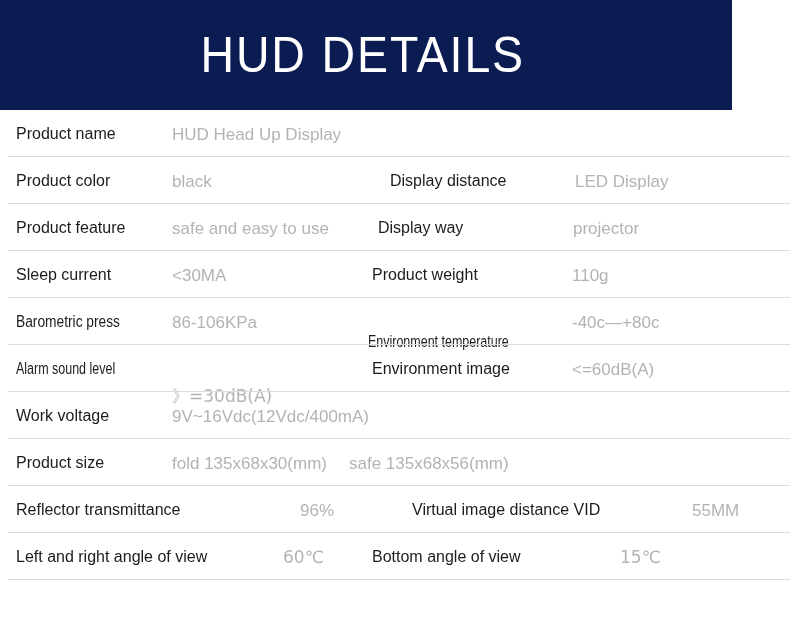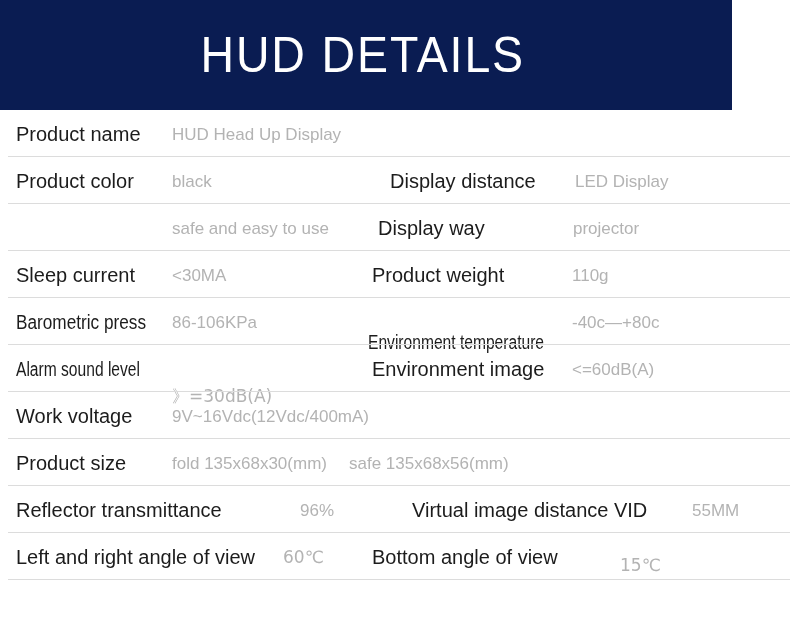--- a/index.html
+++ b/index.html
@@ -70,21 +70,21 @@
     left: 8px;
     right: 10px;
     bottom: 0;
     height: 1px;
     background: #dcdcdc;
   }
 
   
   .lbl {
     color: #1c1c1c;
-    font-size: 20px;
+    font-size: 16px;
     font-weight: 400;
     line-height: 1;
   }
   .val {
     color: #b3b3b3;
     font-size: 17px;
     font-weight: 400;
     line-height: 1;
   }
 
@@ -127,21 +127,21 @@
   .r-alarm   .c-l-val { left: 172px; margin-top: 27px; }
   .r-alarm   .c-r-lbl { left: 372px; }
   .r-alarm   .c-r-val { left: 572px; }
 
   .r-reflector .c-l-val { left: 300px; }
   .r-reflector .c-r-lbl { left: 372px; margin-left: 40px; }
   .r-reflector .c-r-val { left: 692px; }
 
   .r-angle   .c-l-val { left: 283px; }
   .r-angle   .c-r-lbl { left: 372px; }
-  .r-angle   .c-r-val { left: 620px; margin-top: 8px; }
+  .r-angle   .c-r-val { left: 620px; }
 
   .r-size    .c-l-val { left: 172px; }
   .r-size    .val .gap { display: inline-block; width: 22px; }
 
   .sym {
     font-family: "DejaVu Sans", sans-serif;
   }
 </style>
 </head>
 <body>
@@ -160,20 +160,21 @@
     </div>
 
     <div class="spec-row r-color">
       <span class="cell c-l-lbl lbl">Product color</span>
       <span class="cell c-l-val val">black</span>
       <span class="cell c-r-lbl lbl">Display distance</span>
       <span class="cell c-r-val val">LED Display</span>
     </div>
 
     <div class="spec-row r-feature">
+      <span class="cell c-l-lbl lbl">Product feature</span>
       <span class="cell c-l-val val">safe and easy to use</span>
       <span class="cell c-r-lbl lbl">Display way</span>
       <span class="cell c-r-val val">projector</span>
     </div>
 
     <div class="spec-row r-sleep">
       <span class="cell c-l-lbl lbl">Sleep current</span>
       <span class="cell c-l-val val">&lt;30MA</span>
       <span class="cell c-r-lbl lbl">Product weight</span>
       <span class="cell c-r-val val">110g</span>

